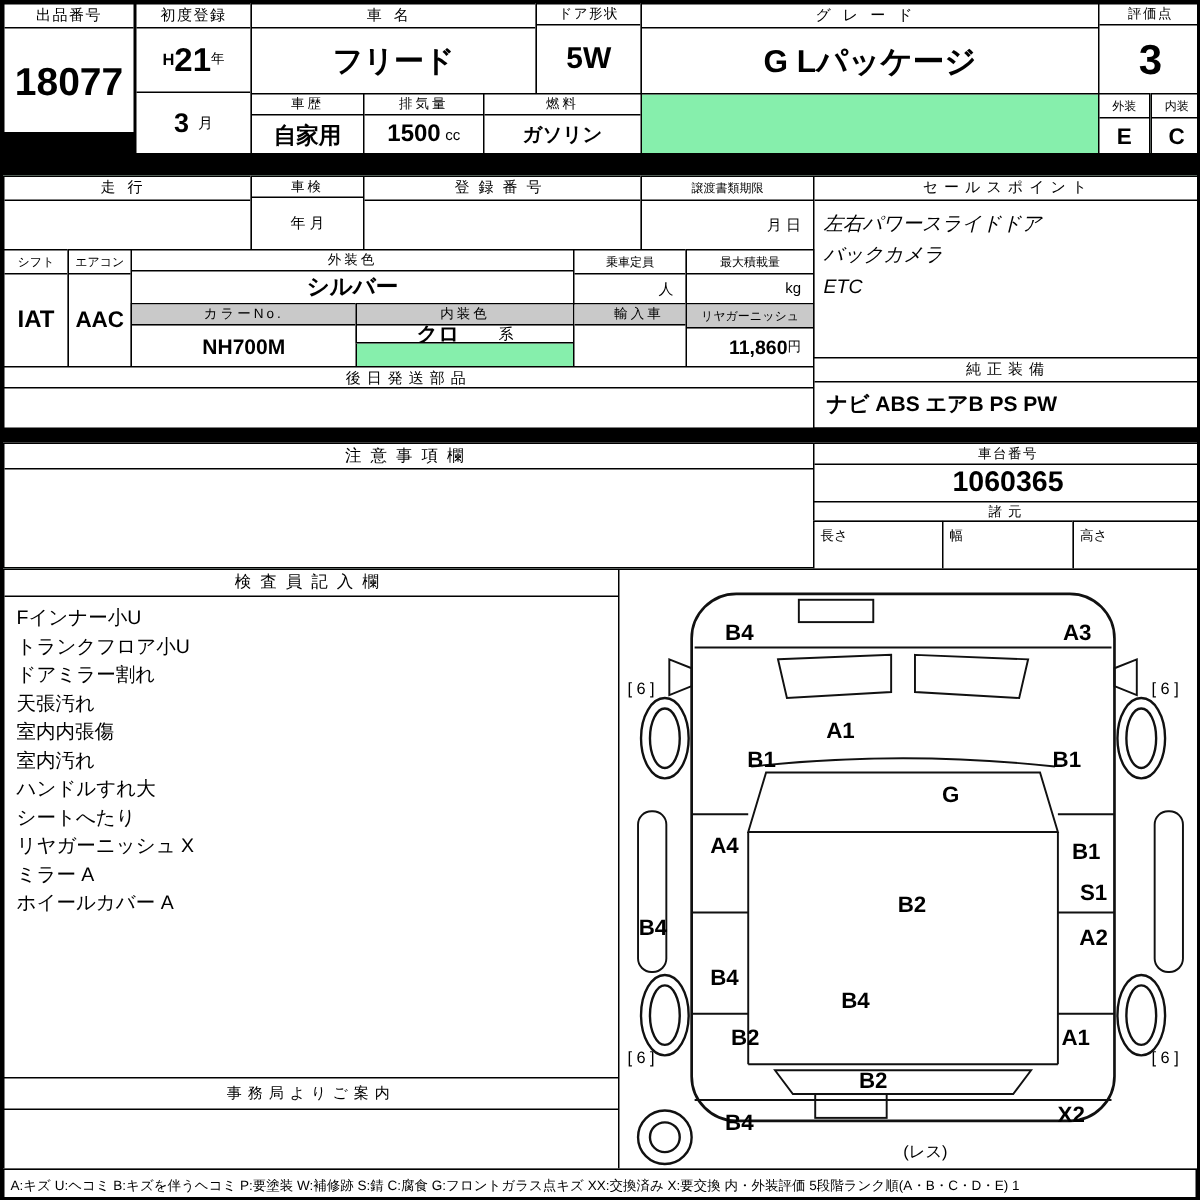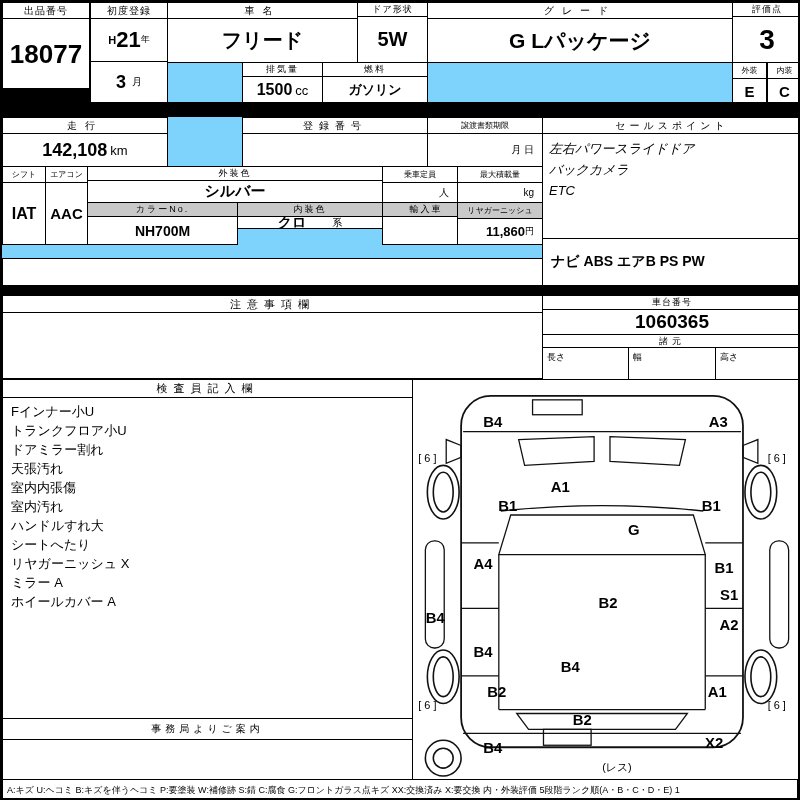--- a/index.html
+++ b/index.html
@@ -1,31 +1,31 @@
 <!DOCTYPE html>
 <html><head>
 <meta charset="utf-8">
 <style>
   * { margin:0; padding:0; box-sizing:border-box; }
   body { background:#fff; font-family:"Liberation Sans","DejaVu Sans",sans-serif; color:#000; }
-  #sheet { position:relative; width:800px; height:800px; background:#7dd3fc; border:2px solid #000; overflow:hidden;padding-left:24px; }
+  #sheet { position:relative; width:800px; height:800px; background:#86efac; border:2px solid #000; overflow:hidden;padding-left:24px; }
   .c { position:absolute; border:1px solid #000; background:#fff; display:flex; flex-direction:column; }
   .hd { flex:none; font-size:10px; height:16px; line-height:15px; text-align:center; border-bottom:1px solid #000; letter-spacing:4px; overflow:hidden; white-space:nowrap; }
   .hd.s { font-size:9px; height:14px; line-height:13px; letter-spacing:2px; }
   .hd.t { font-size:8px; letter-spacing:0;font-family:Liberation Serif, serif; }
   .hd.gray { background:#c9c9c9; }
   .hd.ls8 { letter-spacing:8px; } .hd.ls6 { letter-spacing:6px; } .hd.ls1 { letter-spacing:1px; }
   .v { flex:1; display:flex; align-items:center; justify-content:center; overflow:hidden; }
   .v.right { justify-content:flex-end; padding-right:8px; }
   .v.left  { justify-content:flex-start; padding-left:8px; }
   .b { font-weight:bold; }
   .f28{font-size:28px}.f26{font-size:26px}.f22{font-size:22px}.f21{font-size:21px}.f20{font-size:20px}
   .f19{font-size:19px}.f18{font-size:18px}.f17{font-size:17px}.f16{font-size:16px}.f15{font-size:15px}
   .f14{font-size:14px}.f13{font-size:13px}.f11{font-size:11px}.f10{font-size:10px}.f9{font-size:9px}
-  .unit { font-size:13px; font-weight:normal; margin-left:3px; }
+  .unit { font-size:10px; font-weight:normal; margin-left:3px; }
   .bar { position:absolute; background:#000; }
   .band { position:absolute; border:1px solid #000; background:#fff; display:flex; align-items:center; justify-content:center; font-size:10px; letter-spacing:4px; }
   .list { flex:1; padding:4px 6px;font-style:italic; }
   .list > div { font-size:13px; line-height:21px; white-space:nowrap; }
   .ilist { flex:1; padding:4px 8px; }
   .ilist > div { font-size:13px; line-height:19px; white-space:nowrap; }
   .subrow { flex:1; display:flex; align-items:center; justify-content:center; }
   .subrow.div { border-bottom:1px solid #000; }
   .legend { position:absolute; border:1px solid #000; font-size:9px; line-height:21px; padding-left:4px; white-space:nowrap; overflow:hidden; background:#fff; }
   svg text { font-family:"Liberation Sans","DejaVu Sans",sans-serif; fill:#000; }
@@ -66,20 +66,24 @@
   <div class="c" style="left:425px;top:0;width:306px;height:61px">
     <div class="hd ls8">グレード</div>
     <div class="v b f21">G Lパッケージ</div>
   </div>
 
   <div class="c" style="left:730px;top:0;width:70px;height:61px">
     <div class="hd s ls1">評価点</div>
     <div class="v b f28">3</div>
   </div>
 
+  <div class="c" style="left:165px;top:60px;width:76px;height:42px">
+    <div class="hd s">車歴</div>
+    <div class="v b f15">自家用</div>
+  </div>
 
   <div class="c" style="left:240px;top:60px;width:81px;height:42px">
     <div class="hd s">排気量</div>
     <div class="v">
       <span class="b f16">1500</span>
       <span class="unit">cc</span>
     </div>
   </div>
 
   <div class="c" style="left:320px;top:60px;width:106px;height:42px">
@@ -96,26 +100,26 @@
   <div class="c" style="left:765px;top:60px;width:35px;height:42px">
     <div class="hd t">内装</div>
     <div class="v b f15">C</div>
   </div>
 
   <div class="bar" style="left:0;top:86px;width:88px;height:16px"></div>
   <div class="bar" style="left:0;top:100px;width:796px;height:15px"></div>
 
   <div class="c" style="left:0;top:115px;width:166px;height:50px">
     <div class="hd ls8">走行</div>
-    <div class="v">
-      <span class="b f18">142,108</span>
-      <span class="unit">km</span>
-    </div>
-  </div>
-
+  </div>
+
+  <div class="c" style="left:165px;top:115px;width:76px;height:50px">
+    <div class="hd s">車検</div>
+    <div class="v f10">年 月</div>
+  </div>
 
   <div class="c" style="left:240px;top:115px;width:186px;height:50px">
     <div class="hd ls6">登録番号</div>
     <div class="v"></div>
   </div>
 
   <div class="c" style="left:425px;top:115px;width:116px;height:50px">
     <div class="hd t">譲渡書類期限</div>
     <div class="v right f10">月 日</div>
   </div>
@@ -173,23 +177,25 @@
   </div>
 
   <div class="c" style="left:455px;top:200px;width:86px;height:43px">
     <div class="hd t gray">リヤガーニッシュ</div>
     <div class="v right">
       <span class="b f13">11,860</span>
       <span class="f9">円</span>
     </div>
   </div>
 
+  <div class="band" style="left:0;top:242px;width:541px;height:15px">後日発送部品</div>
   <div class="c" style="left:0;top:256px;width:541px;height:29px"></div>
 
   <div class="c" style="left:540px;top:236px;width:260px;height:48px">
+    <div class="hd">純正装備</div>
     <div class="v left b f14">ナビ ABS エアB PS PW</div>
   </div>
 
   <div class="bar" style="left:0;top:283px;width:796px;height:11px"></div>
 
   <div class="c" style="left:0;top:293px;width:541px;height:84px">
     <div class="hd ls6" style="height:17px;line-height:16px;font-size:11px">注意事項欄</div>
     <div class="v"></div>
   </div>
 

